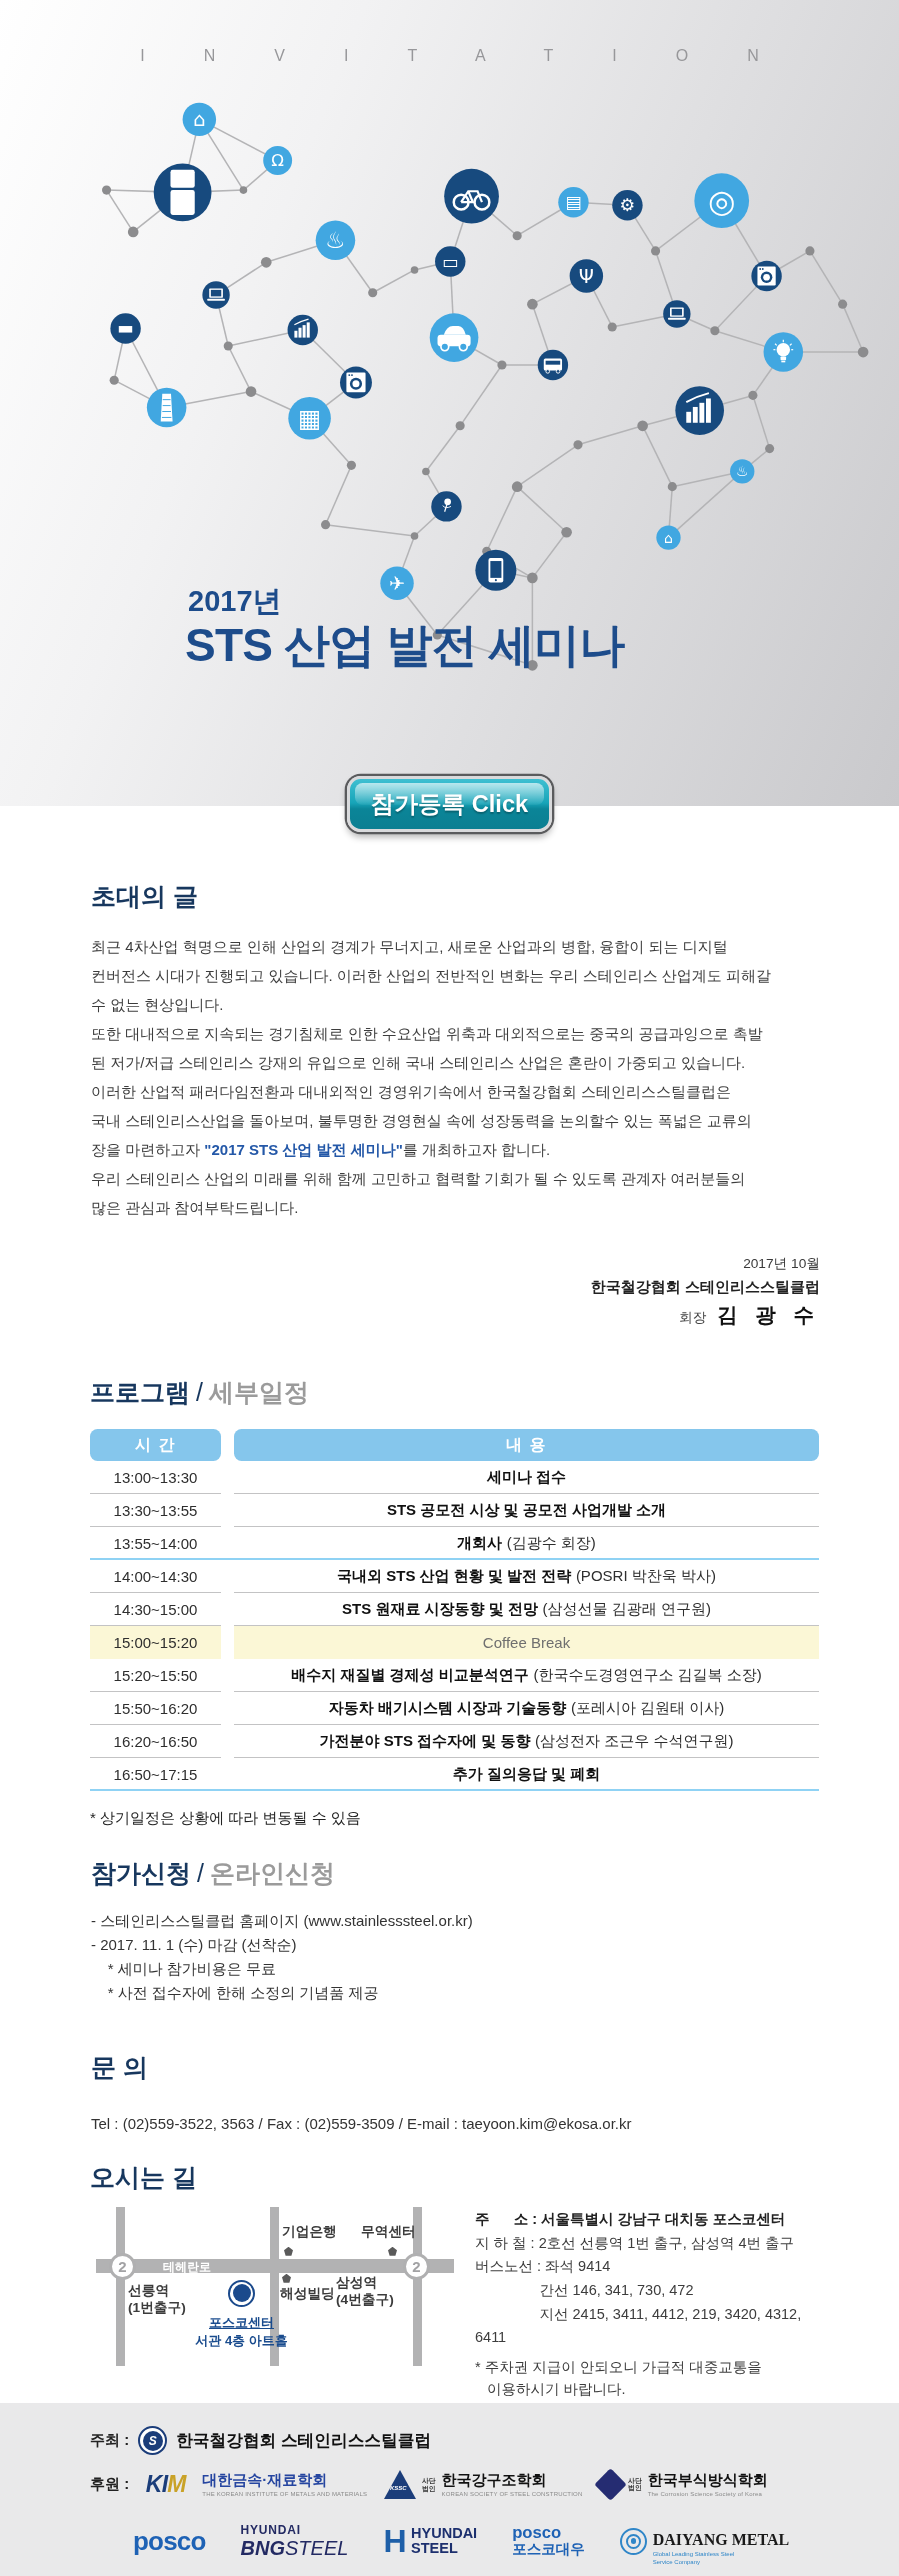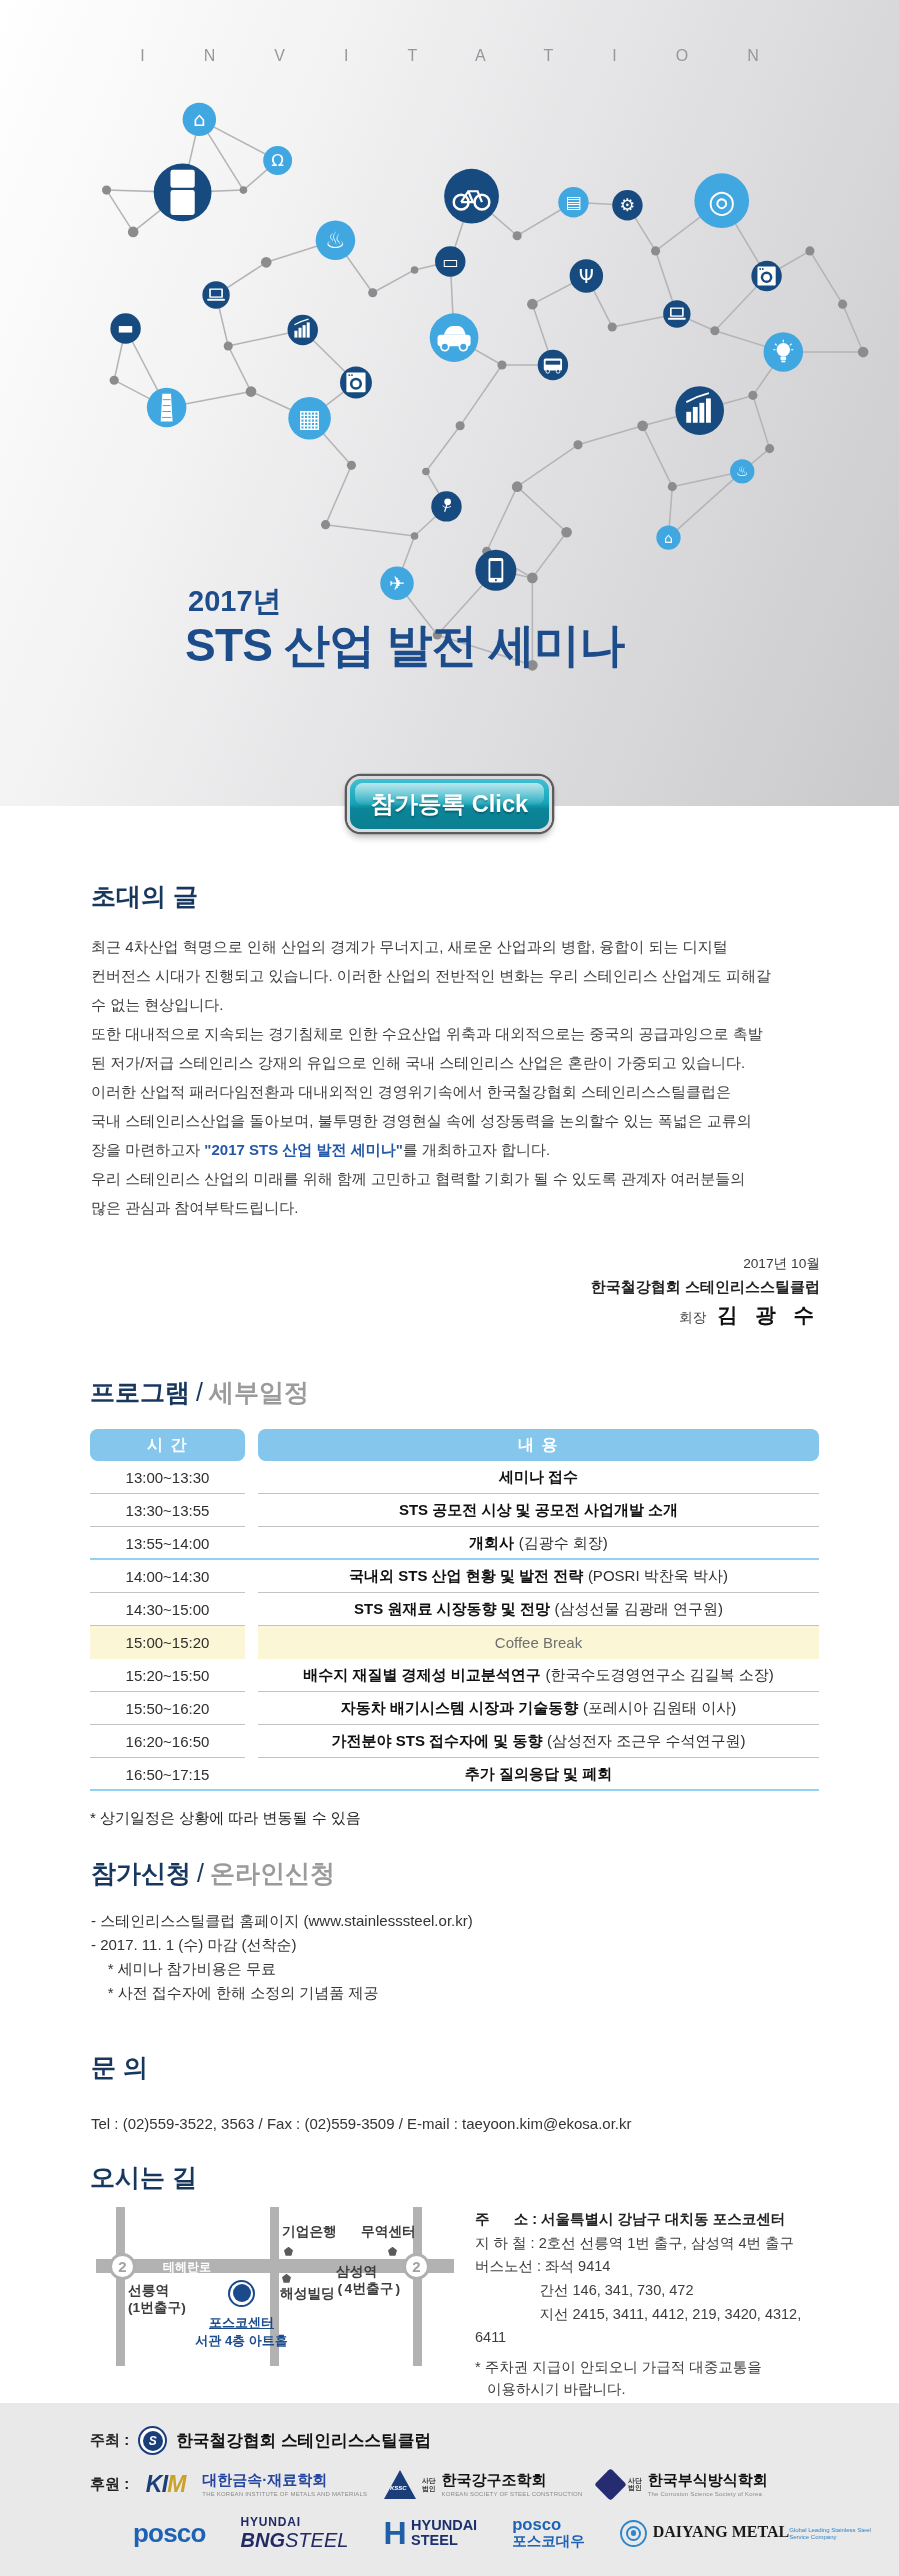--- a/index.html
+++ b/index.html
@@ -38,21 +38,21 @@
   .sig-date{font-size:13.7px;line-height:23px;}
   .sig-org{font-size:15px;font-weight:700;line-height:24px;color:#222;}
   .sig-line{margin-top:1.5px;}
   .sig-role{font-size:13.7px;color:#444;margin-right:10.7px;margin-top:36px;}
   .sig-name{font-size:20.5px;font-weight:800;letter-spacing:6px;color:#111;}
   
   .ptable{margin-top:24px;width:729px;}
   .trow{display:flex;gap:13px;height:33px;position:relative;}
   .trow.thead{height:32px;margin-bottom:0;}
   .tcell{display:flex;align-items:center;justify-content:center;border-bottom:1.5px solid #c3c3c4;}
-  .tcell.time{width:155px;font-size:15px;color:#2e2e2e;white-space:nowrap;}
+  .tcell.time{width:131px;font-size:15px;color:#2e2e2e;white-space:nowrap;}
   .tcell.content{flex:1;font-size:15px;color:#101010;white-space:nowrap;}
   .thead .tcell{background:#85c6ec;border-radius:7.6px;border-bottom:none;color:#fff;
         font-weight:800;font-size:16px;letter-spacing:1.5px;}
   .ttl{font-weight:800;}
   .spk{font-weight:400;color:#2e2e2e;margin-left:4.6px;}
   .trow.break .tcell{background:#fbf7d6;border-bottom:none;}
   .trow.break .ttl{font-weight:400;color:#6f6f6f;}
   .trow.blue-sep .tcell{border-bottom:none;}
   .trow.blue-sep::after{content:"";position:absolute;left:0;right:0;bottom:0;height:2.3px;background:#8fd2f4;}
   .footnote{margin-top:18px;font-size:15px;color:#222;}
@@ -114,21 +114,21 @@
   .hsteel .stack{display:flex;flex-direction:column;line-height:1.05;font-weight:900;font-size:14.5px;}
   .pdw{display:flex;flex-direction:column;line-height:1.1;color:#1e62b5;text-align:left;}
   .pdw .a{font-size:16.7px;font-weight:800;}
   .pdw .b{font-size:14.5px;font-weight:800;}
   .daiyang{display:flex;align-items:center;gap:6px;}
   .target{width:27px;height:27px;border-radius:50%;border:2.3px solid #2f86c8;
         display:flex;align-items:center;justify-content:center;}
   .target i{width:15px;height:15px;border-radius:50%;border:2.3px solid #2f86c8;
         display:flex;align-items:center;justify-content:center;}
   .target i u{width:5.3px;height:5.3px;border-radius:50%;background:#2f86c8;display:block;}
-  .daiyang .stack{display:flex;flex-direction:row;line-height:1.05;}
+  .daiyang .stack{display:flex;flex-direction:column;line-height:1.05;margin-top:16px;}
   .daiyang .nm{font-family:"Liberation Serif",serif;font-size:16px;font-weight:700;color:#1a1a1a;white-space:nowrap;}
   .daiyang .sb{font-size:6px;color:#2f86c8;margin-top:2.3px;white-space:pre-wrap;line-height:7.6px;}
 </style>
 </head>
 <body>
 
 <div class="page">
 
   <div class="hero">
     <div class="invitation">INVITATION</div>
@@ -535,21 +535,21 @@
         <div class="badge" style="left:19px;top:46px;">2</div>
         <div class="badge" style="left:313px;top:46px;">2</div>
         <div class="map-label" style="left:192px;top:16.7px;">기업은행</div>
         <div class="pent" style="left:194px;top:40px;"></div>
         <div class="map-label" style="left:271px;top:16.7px;">무역센터</div>
         <div class="pent" style="left:298px;top:40px;"></div>
         <div class="map-label" style="left:38px;top:75px;">선릉역
 (1번출구)</div>
         <div class="pent" style="left:192px;top:67px;"></div>
         <div class="map-label" style="left:190px;top:78px;">해성빌딩</div>
-        <div class="map-label" style="left:246px;top:57px;font-family:Liberation Mono, monospace;">삼성역
+        <div class="map-label" style="left:246px;top:67px;">삼성역
 (4번출구)</div>
         <div class="vdot" style="left:138px;top:73px;">
             <i></i>
           </div>
         <div class="venue-label" style="left:87px;top:107px;">
           <div class="u">포스코센터</div>
           <div>서관 4층 아트홀</div>
         </div>
       </div>
       <div class="addr">

